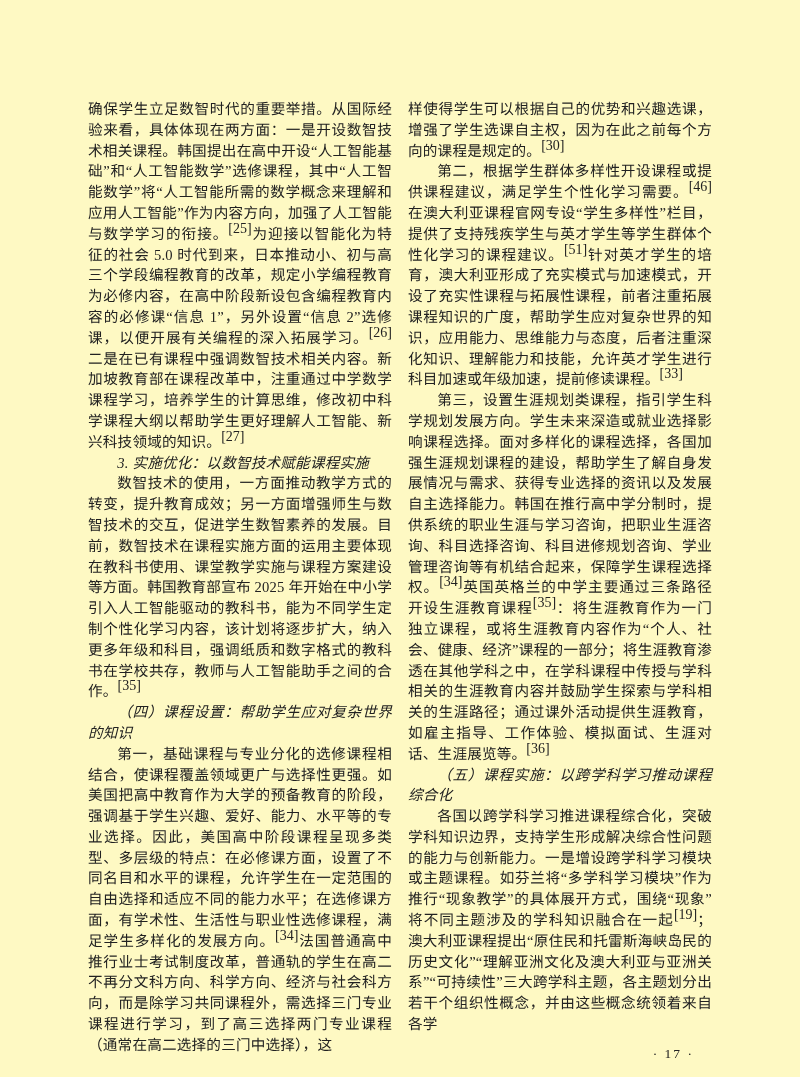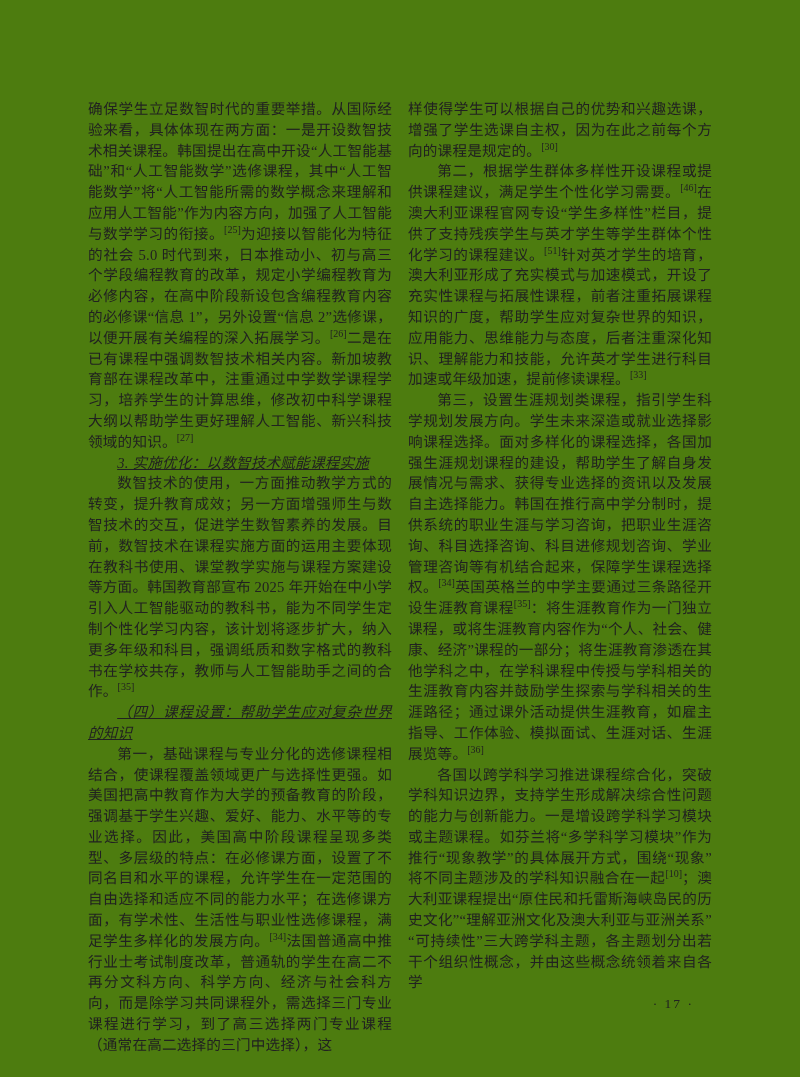--- a/index.html
+++ b/index.html
@@ -4,21 +4,21 @@
 <style>
   html, body {
     margin: 0;
     padding: 0;
     background: #ffffff;
   }
   .page {
     position: relative;
     width: 800px;
     height: 1077px;
-    background: #4d7c0f;
+    background: #fef9c3;
     overflow: hidden;
     font-family: "Liberation Serif", "DejaVu Serif", serif;
     color: #212121;
   }
   .columns {
     position: absolute;
     top: 99px;
     left: 88px;
     width: 624px;
     display: flex;
@@ -35,30 +35,29 @@
   .col p {
     margin: 0;
     padding: 0;
   }
   .para.indent,
   .heading {
     text-indent: 2em;
   }
   .heading {
     font-style: italic;
-    text-decoration: underline;
   }
   sup.cite {
-    font-size: 10px;
+    font-size: 14px;
     line-height: 0;
     vertical-align: super;
     letter-spacing: 0;
   }
   .page-number {
-    margin-top: 1px;
+    margin-top: 9px;
     text-align: right;
     padding-right: 18px;
     font-size: 13.5px;
     letter-spacing: 2px;
   }
 </style>
 </head>
 <body>
 
 <div class="page">
@@ -68,17 +67,18 @@
         <p class="heading indent">3. 实施优化：以数智技术赋能课程实施</p>
         <p class="para indent">数智技术的使用，一方面推动教学方式的转变，提升教育成效；另一方面增强师生与数智技术的交互，促进学生数智素养的发展。目前，数智技术在课程实施方面的运用主要体现在教科书使用、课堂教学实施与课程方案建设等方面。韩国教育部宣布 2025 年开始在中小学引入人工智能驱动的教科书，能为不同学生定制个性化学习内容，该计划将逐步扩大，纳入更多年级和科目，强调纸质和数字格式的教科书在学校共存，教师与人工智能助手之间的合作。<sup class="cite">[35]</sup></p>
         <p class="heading indent">（四）课程设置：帮助学生应对复杂世界的知识</p>
         <p class="para indent">第一，基础课程与专业分化的选修课程相结合，使课程覆盖领域更广与选择性更强。如美国把高中教育作为大学的预备教育的阶段，强调基于学生兴趣、爱好、能力、水平等的专业选择。因此，美国高中阶段课程呈现多类型、多层级的特点：在必修课方面，设置了不同名目和水平的课程，允许学生在一定范围的自由选择和适应不同的能力水平；在选修课方面，有学术性、生活性与职业性选修课程，满足学生多样化的发展方向。<sup class="cite">[34]</sup>法国普通高中推行业士考试制度改革，普通轨的学生在高二不再分文科方向、科学方向、经济与社会科方向，而是除学习共同课程外，需选择三门专业课程进行学习，到了高三选择两门专业课程（通常在高二选择的三门中选择），这</p>
       </div>
     <div class="col">
 
     <p class="para">样使得学生可以根据自己的优势和兴趣选课，增强了学生选课自主权，因为在此之前每个方向的课程是规定的。<sup class="cite">[30]</sup></p>
         <p class="para indent">第二，根据学生群体多样性开设课程或提供课程建议，满足学生个性化学习需要。<sup class="cite">[46]</sup>在澳大利亚课程官网专设“学生多样性”栏目，提供了支持残疾学生与英才学生等学生群体个性化学习的课程建议。<sup class="cite">[51]</sup>针对英才学生的培育，澳大利亚形成了充实模式与加速模式，开设了充实性课程与拓展性课程，前者注重拓展课程知识的广度，帮助学生应对复杂世界的知识，应用能力、思维能力与态度，后者注重深化知识、理解能力和技能，允许英才学生进行科目加速或年级加速，提前修读课程。<sup class="cite">[33]</sup></p>
         <p class="para indent">第三，设置生涯规划类课程，指引学生科学规划发展方向。学生未来深造或就业选择影响课程选择。面对多样化的课程选择，各国加强生涯规划课程的建设，帮助学生了解自身发展情况与需求、获得专业选择的资讯以及发展自主选择能力。韩国在推行高中学分制时，提供系统的职业生涯与学习咨询，把职业生涯咨询、科目选择咨询、科目进修规划咨询、学业管理咨询等有机结合起来，保障学生课程选择权。<sup class="cite">[34]</sup>英国英格兰的中学主要通过三条路径开设生涯教育课程<sup class="cite">[35]</sup>：将生涯教育作为一门独立课程，或将生涯教育内容作为“个人、社会、健康、经济”课程的一部分；将生涯教育渗透在其他学科之中，在学科课程中传授与学科相关的生涯教育内容并鼓励学生探索与学科相关的生涯路径；通过课外活动提供生涯教育，如雇主指导、工作体验、模拟面试、生涯对话、生涯展览等。<sup class="cite">[36]</sup></p>
-        <p class="para indent">各国以跨学科学习推进课程综合化，突破学科知识边界，支持学生形成解决综合性问题的能力与创新能力。一是增设跨学科学习模块或主题课程。如芬兰将“多学科学习模块”作为推行“现象教学”的具体展开方式，围绕“现象”将不同主题涉及的学科知识融合在一起<sup class="cite">[10]</sup>；澳大利亚课程提出“原住民和托雷斯海峡岛民的历史文化”“理解亚洲文化及澳大利亚与亚洲关系”“可持续性”三大跨学科主题，各主题划分出若干个组织性概念，并由这些概念统领着来自各学</p>
+        <p class="heading indent">（五）课程实施：以跨学科学习推动课程综合化</p>
+        <p class="para indent">各国以跨学科学习推进课程综合化，突破学科知识边界，支持学生形成解决综合性问题的能力与创新能力。一是增设跨学科学习模块或主题课程。如芬兰将“多学科学习模块”作为推行“现象教学”的具体展开方式，围绕“现象”将不同主题涉及的学科知识融合在一起<sup class="cite">[19]</sup>；澳大利亚课程提出“原住民和托雷斯海峡岛民的历史文化”“理解亚洲文化及澳大利亚与亚洲关系”“可持续性”三大跨学科主题，各主题划分出若干个组织性概念，并由这些概念统领着来自各学</p>
         <div class="page-number">· 17 ·</div>
       </div>
   </div>
 </div>
 
 </body></html>

